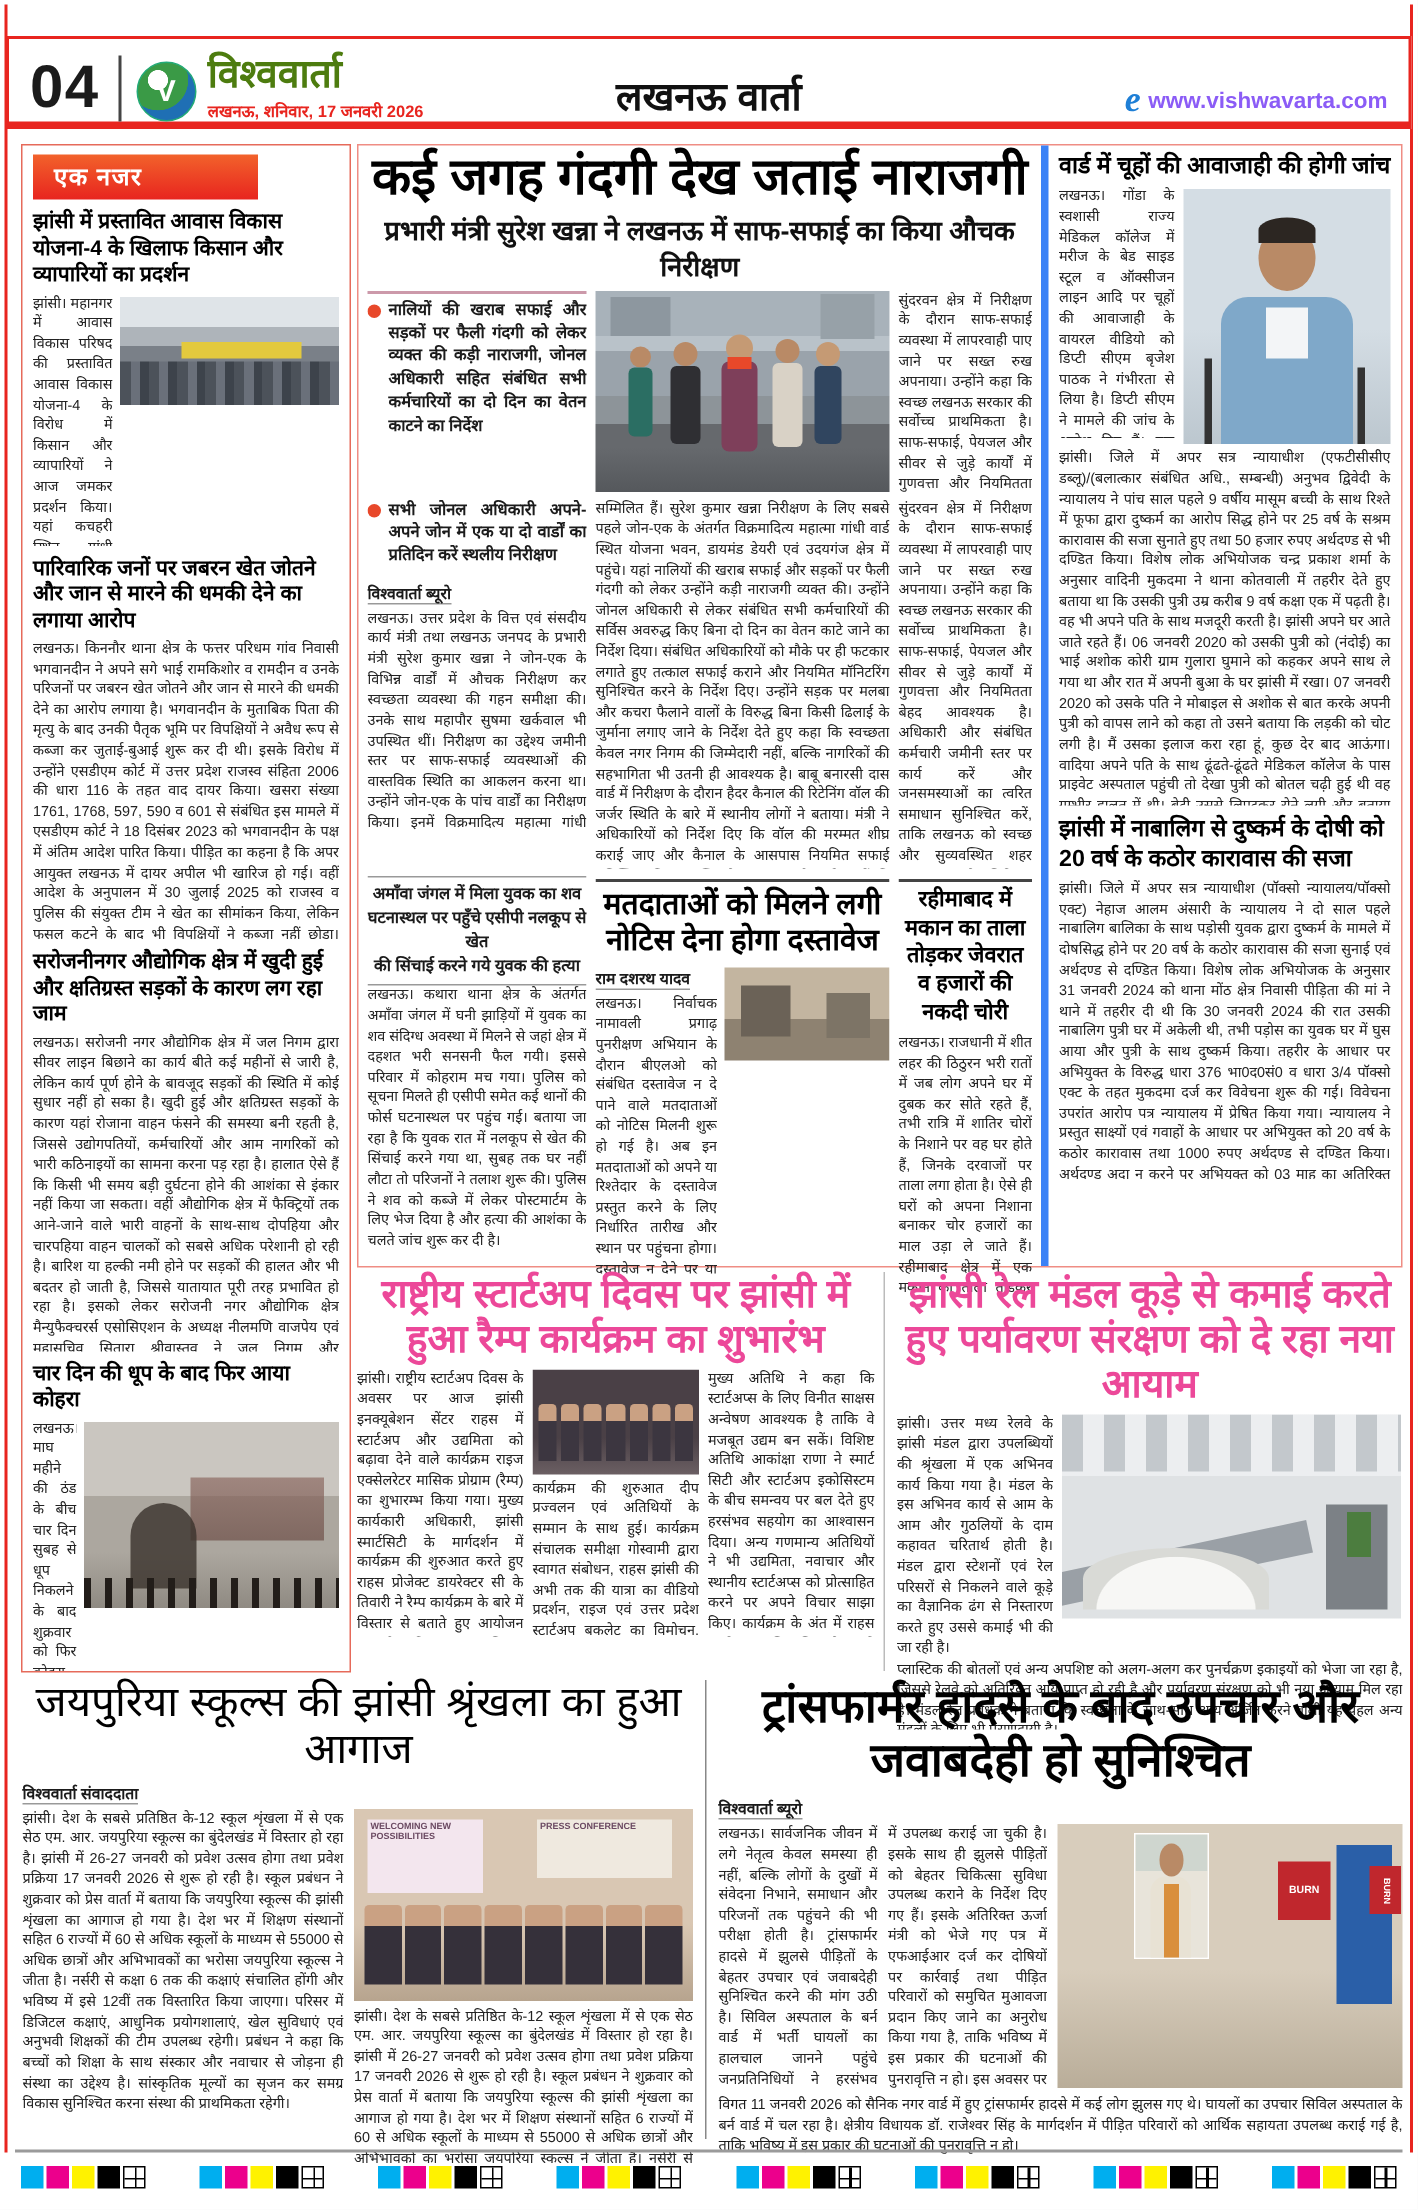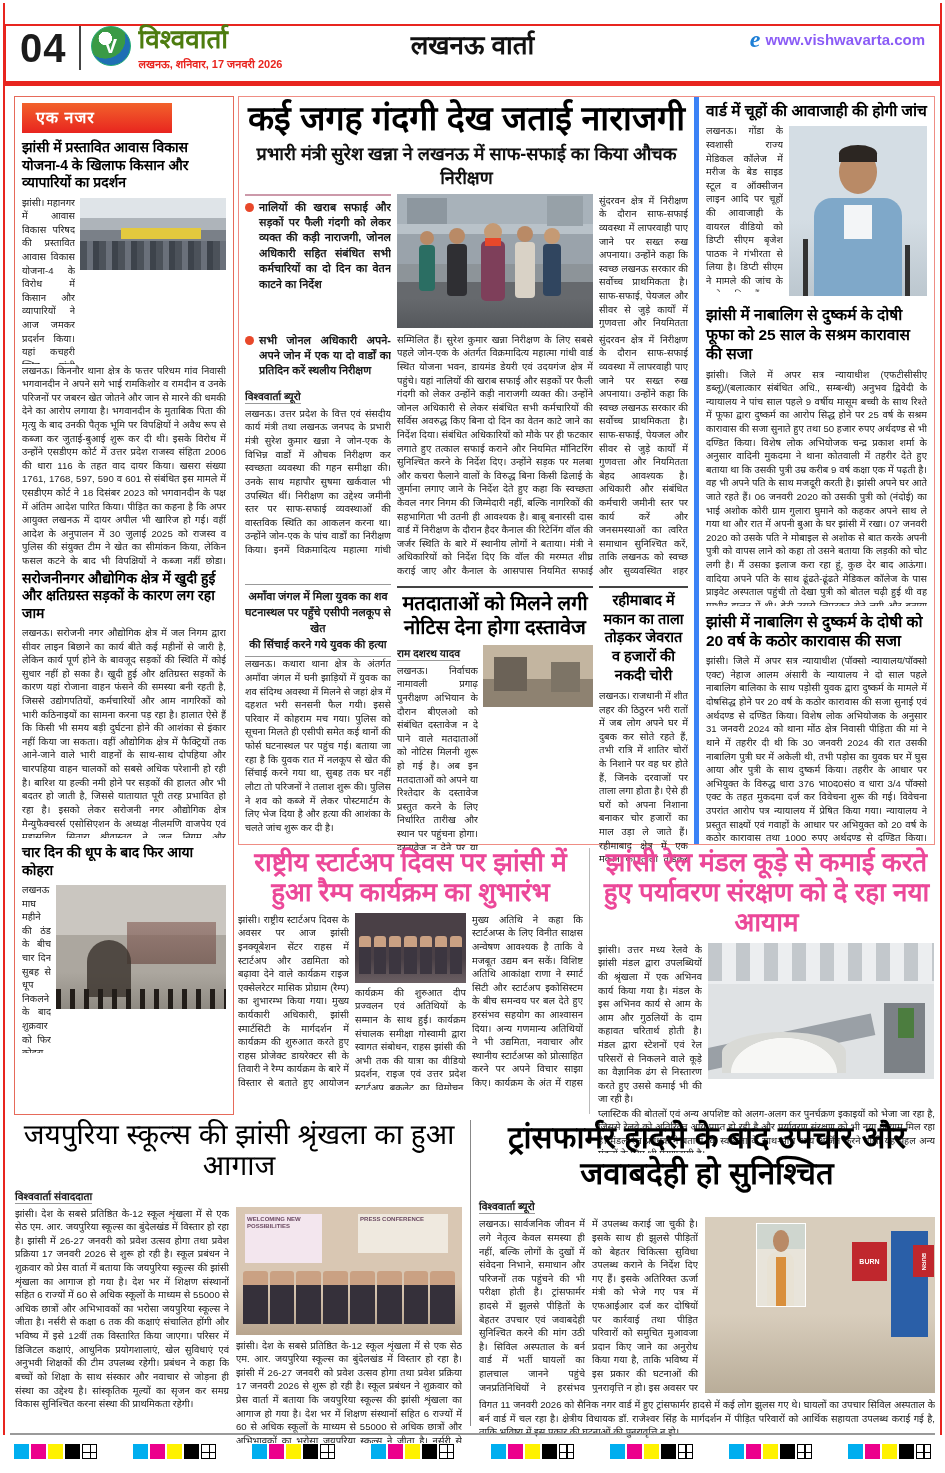--- a/index.html
+++ b/index.html
@@ -9,21 +9,21 @@
     background:#ffffff;
     font-family:"Liberation Sans","DejaVu Sans",sans-serif;
     color:#1b1b1b;
   }
   .frame { position:absolute; left:3px; top:3px; width:939px; height:1432px;
     border-left:2px solid #e8251f; border-right:2px solid #e8251f; pointer-events:none; }
 
   
   .hdr { position:absolute; left:4px; top:24px; width:937px; height:62px;
     border:2px solid #e8251f; border-bottom:5px solid #e8251f;
-    display:flex; align-items:flex-start; background:#fff; }
+    display:flex; align-items:flex-end; background:#fff; }
   .pageno { font-size:40px; font-weight:bold; padding:0 12px 0 14px; letter-spacing:1px; }
   .hdr-div { width:2px; height:44px; background:#444; margin-right:10px; }
   .logo { width:40px; height:40px; border-radius:50%;
     background:radial-gradient(circle at 35% 30%, #ffffff 0 18%, #3a9a46 19% 55%, #1f6fb4 56% 100%);
     display:flex; align-items:center; justify-content:center;
     color:#fff; font-weight:bold; font-size:20px; margin-right:8px; border:1px solid #2a7; }
   .mast { display:flex; flex-direction:column; }
   .mast-title { font-size:26px; font-weight:bold; color:#4d7c0f; line-height:1; }
   .mast-date { font-size:11px; font-weight:bold; color:#e8251f; margin-top:4px; }
   .hdr-center { position:absolute; left:0; right:0; text-align:center;
@@ -191,20 +191,21 @@
   <div class="clearfix">
     <div class="h-sb">झांसी में प्रस्तावित आवास विकास योजना-4 के खिलाफ किसान और व्यापारियों का प्रदर्शन</div>
     <div class="ph protest-photo">
       <div class="banner"></div>
       <div class="crowd"></div>
     </div>
     <div class="bodytext" style="height:168px;">झांसी। महानगर में आवास विकास परिषद की प्रस्तावित आवास विकास योजना-4 के विरोध में किसान और व्यापारियों ने आज जमकर प्रदर्शन किया। यहां कचहरी स्थित गांधी उद्यान में बड़ी संख्या में जिले के किसानों और व्यापारियों ने एकजुट होकर इस योजना को लेकर धरना प्रदर्शन किया। कोछाभांवर, बिछोर, मुसरा और टकोरी मौजा के प्रभावित किसानों और व्यापारियों ने प्रदर्शन किया और धरने पर बैठ गए। प्रदर्शनकारियों ने कहा कि परिषद उनकी कीमती फसली उपजाऊ और व्यावसायिक भूमि का अधिग्रहण करना चाहती है, जिसे वे किसी भी कीमत पर देने को तैयार नहीं हैं। आंदोलनकारियों ने बताया कि वे अपनी जमीन का एक टुकड़ा भी योजना के लिए नहीं देंगे, क्योंकि यह उनकी आजीविका का एकमात्र साधन है। किसानों ने कहा कि वे इस संबंध में जिले के उच्चाधिकारियों से भी गुहार लगा चुके हैं, लेकिन कोई ठोस समाधान न निकलने के कारण उन्हें आंदोलन का रास्ता चुनना पड़ा। प्रदर्शनकारियों ने चेतावनी दी है कि यदि उनकी मांगें नहीं मानी गईं तो यह आंदोलन और उग्र होगा।</div>
   </div>
 
   <div>
+    <div class="h-sb">पारिवारिक जनों पर जबरन खेत जोतने और जान से मारने की धमकी देने का लगाया आरोप</div>
     <div class="bodytext" style="height:200px;">लखनऊ। किननौर थाना क्षेत्र के फत्तर परिधम गांव निवासी भगवानदीन ने अपने सगे भाई रामकिशोर व रामदीन व उनके परिजनों पर जबरन खेत जोतने और जान से मारने की धमकी देने का आरोप लगाया है। भगवानदीन के मुताबिक पिता की मृत्यु के बाद उनकी पैतृक भूमि पर विपक्षियों ने अवैध रूप से कब्जा कर जुताई-बुआई शुरू कर दी थी। इसके विरोध में उन्होंने एसडीएम कोर्ट में उत्तर प्रदेश राजस्व संहिता 2006 की धारा 116 के तहत वाद दायर किया। खसरा संख्या 1761, 1768, 597, 590 व 601 से संबंधित इस मामले में एसडीएम कोर्ट ने 18 दिसंबर 2023 को भगवानदीन के पक्ष में अंतिम आदेश पारित किया। पीड़ित का कहना है कि अपर आयुक्त लखनऊ में दायर अपील भी खारिज हो गई। वहीं आदेश के अनुपालन में 30 जुलाई 2025 को राजस्व व पुलिस की संयुक्त टीम ने खेत का सीमांकन किया, लेकिन फसल कटने के बाद भी विपक्षियों ने कब्जा नहीं छोड़ा। आरोप है कि पीड़ित अपने हिस्से का खेत लेने पहुंचा तो आरोपियों ने गाली-गलौज कर जान से मारने की धमकी दी। फिलहाल पुलिस ने पीड़ित की तहरीर पर रिपोर्ट दर्ज कर मामले की जांच शुरू कर दी है।</div>
   </div>
 
   <div>
     <div class="h-sb">सरोजनीनगर औद्योगिक क्षेत्र में खुदी हुई और क्षतिग्रस्त सड़कों के कारण लग रहा जाम</div>
     <div class="bodytext" style="height:212px;">लखनऊ। सरोजनी नगर औद्योगिक क्षेत्र में जल निगम द्वारा सीवर लाइन बिछाने का कार्य बीते कई महीनों से जारी है, लेकिन कार्य पूर्ण होने के बावजूद सड़कों की स्थिति में कोई सुधार नहीं हो सका है। खुदी हुई और क्षतिग्रस्त सड़कों के कारण यहां रोजाना वाहन फंसने की समस्या बनी रहती है, जिससे उद्योगपतियों, कर्मचारियों और आम नागरिकों को भारी कठिनाइयों का सामना करना पड़ रहा है। हालात ऐसे हैं कि किसी भी समय बड़ी दुर्घटना होने की आशंका से इंकार नहीं किया जा सकता। वहीं औद्योगिक क्षेत्र में फैक्ट्रियों तक आने-जाने वाले भारी वाहनों के साथ-साथ दोपहिया और चारपहिया वाहन चालकों को सबसे अधिक परेशानी हो रही है। बारिश या हल्की नमी होने पर सड़कों की हालत और भी बदतर हो जाती है, जिससे यातायात पूरी तरह प्रभावित हो रहा है। इसको लेकर सरोजनी नगर औद्योगिक क्षेत्र मैन्युफैक्चरर्स एसोसिएशन के अध्यक्ष नीलमणि वाजपेय एवं महासचिव सितारा श्रीवास्तव ने जल निगम और यूपीएसआईडीए से जल्द समस्या का समाधान कराने की मांग की है। उन्होंने कहा कि सीवर लाइन का कार्य पूरा होने के बाद सड़कों का पुनर्निर्माण न किया जाना अत्यंत दुर्भाग्यपूर्ण है। अध्यक्ष नीलमणि वाजपेय ने बताया कि खराब सड़कों के कारण उद्योगों के संचालन पर प्रतिकूल प्रभाव पड़ रहा है और आम जनता को भी भारी परेशानी झेलनी पड़ रही है। उन्होंने संबंधित विभागों से सड़कों को जल्द से जल्द चलने लायक बनाने की मांग की है।</div>
   </div>
 
   <div class="clearfix">
     <div class="h-sb">चार दिन की धूप के बाद फिर आया कोहरा</div>
@@ -299,21 +300,20 @@
         <div class="mic2"></div>
         <div class="suit"></div>
         <div class="shirt"></div>
         <div class="head"></div>
         <div class="hair"></div>
       </div>
       <div class="bodytext" style="height:168px;">लखनऊ। गोंडा के स्वशासी राज्य मेडिकल कॉलेज में मरीज के बेड साइड स्टूल व ऑक्सीजन लाइन आदि पर चूहों की आवाजाही के वायरल वीडियो को डिप्टी सीएम बृजेश पाठक ने गंभीरता से लिया है। डिप्टी सीएम ने मामले की जांच के आदेश दिए हैं। एक सप्ताह में जांच पूरी करके रिपोर्ट देनी होगी। सोशल मीडिया में कॉलेज के एक वार्ड का वीडियो बताया जा रहा है। इसमें बेड साइड स्टूल, ऑक्सीजन लाइन आदि स्थानों पर चूहों को दिखाया गया है। डिप्टी सीएम बृजेश पाठक ने कहा कि मामला गंभीर है। कमेटी गठित कर जांच कराई जा रही है। एक सप्ताह में जांच पूरी कर रिपोर्ट देनी होगी। इसके लिए जिम्मेदारों पर कठोर कार्रवाई की जाएगी। उन्होंने कहा कि वार्डों की साफ सफाई व जीव जन्तुओं की रोकथाम की दिशा में पुख्ता कदम उठाए जाएं। इसमें किसी भी तरह की लापरवाही बर्दाश्त नहीं की जाएगी। मक्खी व मच्छरों से बचाव के इंतजाम भी दुरुस्त रखे जाएं।</div>
     </div>
 
     <div>
-      <div class="h-sb" style="font-size:15.5px;">झांसी में नाबालिग से दुष्कर्म के दोषी फूफा को 25 साल के सश्रम कारावास की सजा</div>
       <div class="bodytext" style="height:238px;">झांसी। जिले में अपर सत्र न्यायाधीश (एफटीसीसीए डब्लू)/(बलात्कार संबंधित अधि., सम्बन्धी) अनुभव द्विवेदी के न्यायालय ने पांच साल पहले 9 वर्षीय मासूम बच्ची के साथ रिश्ते में फूफा द्वारा दुष्कर्म का आरोप सिद्ध होने पर 25 वर्ष के सश्रम कारावास की सजा सुनाते हुए तथा 50 हजार रुपए अर्थदण्ड से भी दण्डित किया। विशेष लोक अभियोजक चन्द्र प्रकाश शर्मा के अनुसार वादिनी मुकदमा ने थाना कोतवाली में तहरीर देते हुए बताया था कि उसकी पुत्री उम्र करीब 9 वर्ष कक्षा एक में पढ़ती है। वह भी अपने पति के साथ मजदूरी करती है। झांसी अपने घर आते जाते रहते हैं। 06 जनवरी 2020 को उसकी पुत्री को (नंदोई) का भाई अशोक कोरी ग्राम गुलारा घुमाने को कहकर अपने साथ ले गया था और रात में अपनी बुआ के घर झांसी में रखा। 07 जनवरी 2020 को उसके पति ने मोबाइल से अशोक से बात करके अपनी पुत्री को वापस लाने को कहा तो उसने बताया कि लड़की को चोट लगी है। मैं उसका इलाज करा रहा हूं, कुछ देर बाद आऊंगा। वादिया अपने पति के साथ ढूंढते-ढूंढते मेडिकल कॉलेज के पास प्राइवेट अस्पताल पहुंची तो देखा पुत्री को बोतल चढ़ी हुई थी वह गम्भीर हालत में थी। बेटी उससे लिपटकर रोने लगी और बताया कि अशोक फूफा ने कल रात में मेरे साथ बुरा काम किया। तहरीर के आधार पर अंतर्गत धारा 376 भा0द0सं0 व धारा-5/6 पॉक्सो अधि0 के तहत अभियुक्त अशोक कोरी के विरुद्ध मुकदमा दर्ज किया गया। विवेचना उपरांत अभियुक्त के विरुद्ध आरोप पत्र न्यायालय में प्रेषित किया गया। वहां प्रस्तुत साक्ष्यों एवं गवाहों के आधार पर न्यायालय ने अभियुक्त अशोक कोरी को लैंगिक अपराधों से बालकों का संरक्षण अधिनियम की धारा 5(8)/6 के अंतर्गत 25 वर्ष के सश्रम कारावास की सजा तथा 50 हजार रुपए अर्थदण्ड से दण्डित किया। अर्थदण्ड अदा न किए जाने पर अभियुक्त को 06 माह का अतिरिक्त सश्रम कारावास भुगतना होगा।</div>
     </div>
 
     <div>
       <div class="h-sb" style="font-size:15.5px;">झांसी में नाबालिग से दुष्कर्म के दोषी को 20 वर्ष के कठोर कारावास की सजा</div>
       <div class="bodytext" style="height:200px;">झांसी। जिले में अपर सत्र न्यायाधीश (पॉक्सो न्यायालय/पॉक्सो एक्ट) नेहाज आलम अंसारी के न्यायालय ने दो साल पहले नाबालिग बालिका के साथ पड़ोसी युवक द्वारा दुष्कर्म के मामले में दोषसिद्ध होने पर 20 वर्ष के कठोर कारावास की सजा सुनाई एवं अर्थदण्ड से दण्डित किया। विशेष लोक अभियोजक के अनुसार 31 जनवरी 2024 को थाना मोंठ क्षेत्र निवासी पीड़िता की मां ने थाने में तहरीर दी थी कि 30 जनवरी 2024 की रात उसकी नाबालिग पुत्री घर में अकेली थी, तभी पड़ोस का युवक घर में घुस आया और पुत्री के साथ दुष्कर्म किया। तहरीर के आधार पर अभियुक्त के विरुद्ध धारा 376 भा0द0सं0 व धारा 3/4 पॉक्सो एक्ट के तहत मुकदमा दर्ज कर विवेचना शुरू की गई। विवेचना उपरांत आरोप पत्र न्यायालय में प्रेषित किया गया। न्यायालय ने प्रस्तुत साक्ष्यों एवं गवाहों के आधार पर अभियुक्त को 20 वर्ष के कठोर कारावास तथा 1000 रुपए अर्थदण्ड से दण्डित किया। अर्थदण्ड अदा न करने पर अभियुक्त को 03 माह का अतिरिक्त कारावास भुगतना होगा।</div>
     </div>
   </div>
 </div>
 

